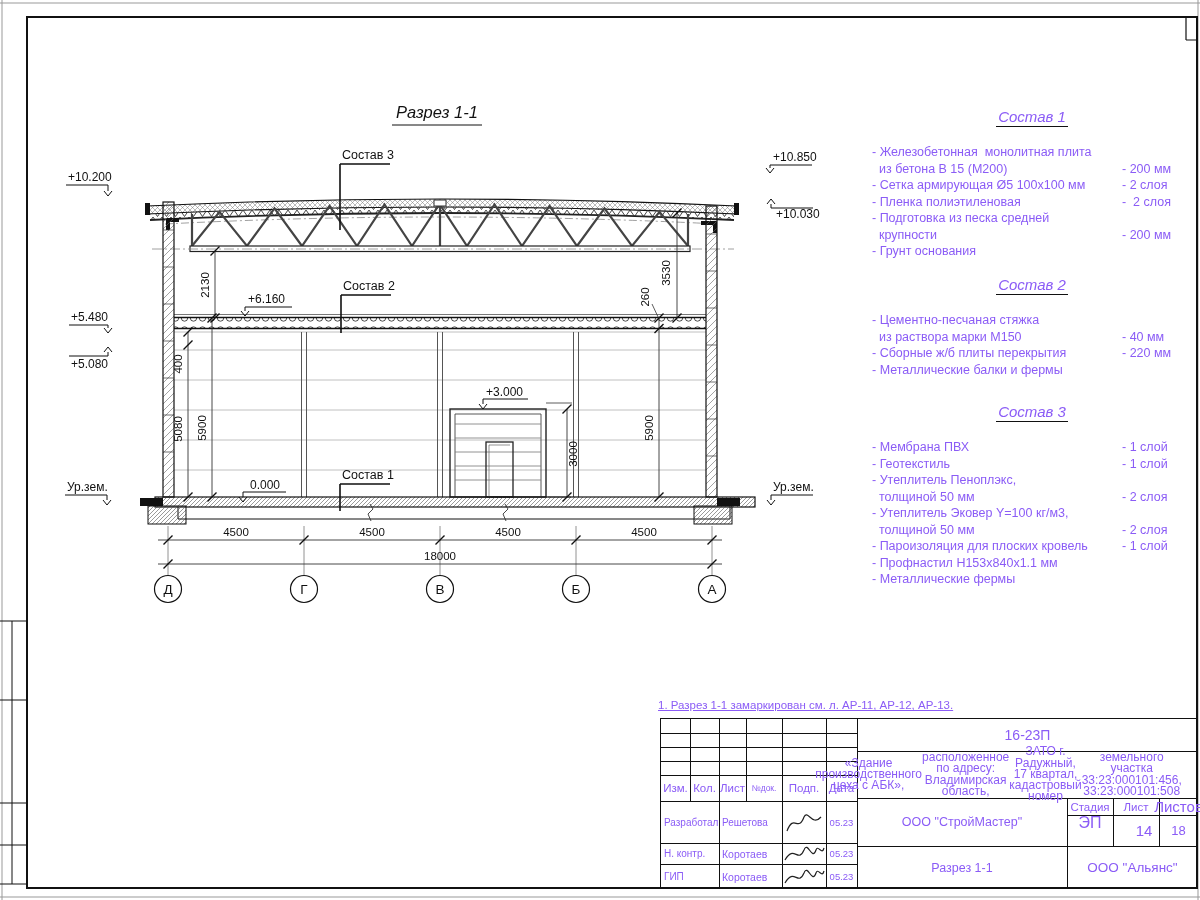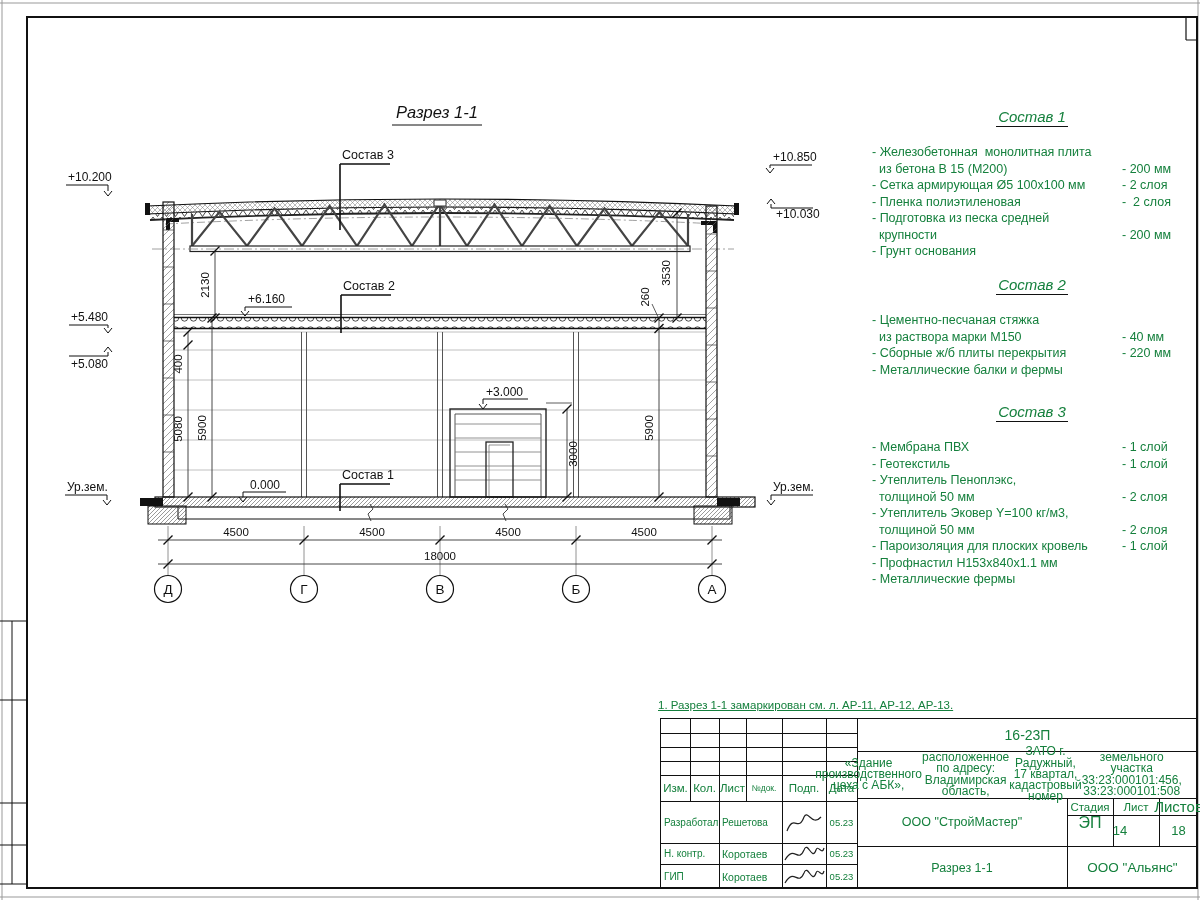--- a/index.html
+++ b/index.html
@@ -1,17 +1,17 @@
 <!DOCTYPE html>
 <html><head>
 <meta charset="utf-8">
 <style>
   html,body{margin:0;padding:0;background:#e8e8e8;}
   .sheet{position:relative;width:1200px;height:900px;background:#ffffff;overflow:hidden;
-         font-family:"Liberation Sans","DejaVu Sans",sans-serif;color:#15803d;}
+         font-family:"Liberation Sans","DejaVu Sans",sans-serif;color:#8b5cf6;}
   svg{position:absolute;left:0;top:0;}
   svg text{fill:#111;font-family:"Liberation Sans","DejaVu Sans",sans-serif;}
   .t-title{font-size:16.5px;font-style:italic;}
   .t-dim{font-size:11.5px;}
   .t-elev{font-size:12px;}
   .t-call{font-size:12.5px;}
   .t-axis{font-size:13.5px;}
   
   .spec{position:absolute;left:872px;width:320px;}
   .spec-title{text-align:center;font-size:15px;font-style:italic;margin-bottom:19px;}
@@ -394,19 +394,19 @@
     <div>«Здание производственного цеха с АБК»,</div>
     <div>расположенное по адресу: Владимирская область,</div>
     <div>ЗАТО г. Радужный, 17 квартал, кадастровый номер</div>
     <div>земельного участка 33:23:000101:456, 33:23:000101:508</div>
   </div>
   <div class="cell" style="left:196px;top:79px;width:210px;height:48px;font-size:12.5px">ООО "СтройМастер"</div>
   <div class="cell" style="left:406px;top:79px;width:46px;height:17px;font-size:11.5px">Стадия</div>
   <div class="cell" style="left:452px;top:79px;width:46px;height:17px;font-size:11.5px">Лист</div>
   <div class="cell" style="left:498px;top:79px;width:39px;height:17px;font-size:15px">Листов</div>
   <div class="cell" style="left:406px;top:88px;width:46px;height:31px;font-size:16px">ЭП</div>
-  <div class="cell" style="left:436px;top:96px;width:46px;height:31px;font-size:13px">14</div>
+  <div class="cell" style="left:460px;top:96px;width:46px;height:31px;font-size:15px">14</div>
   <div class="cell" style="left:498px;top:96px;width:39px;height:31px;font-size:13px">18</div>
   <div class="cell" style="left:196px;top:127px;width:210px;height:43px;font-size:12.5px">Разрез 1-1</div>
   <div class="cell" style="left:406px;top:127px;width:131px;height:43px;font-size:13.5px">ООО "Альянс"</div>
 </div>
 
 </div>
 
 </body></html>

